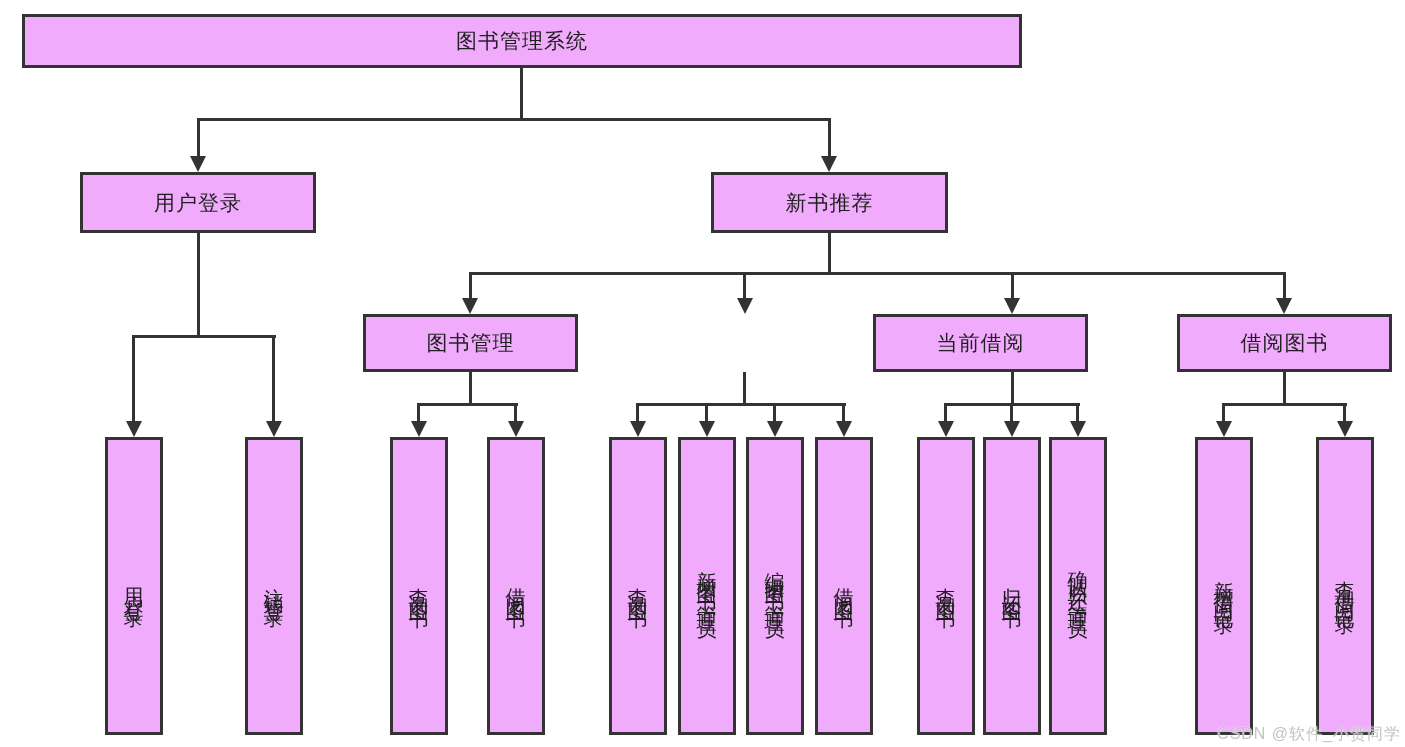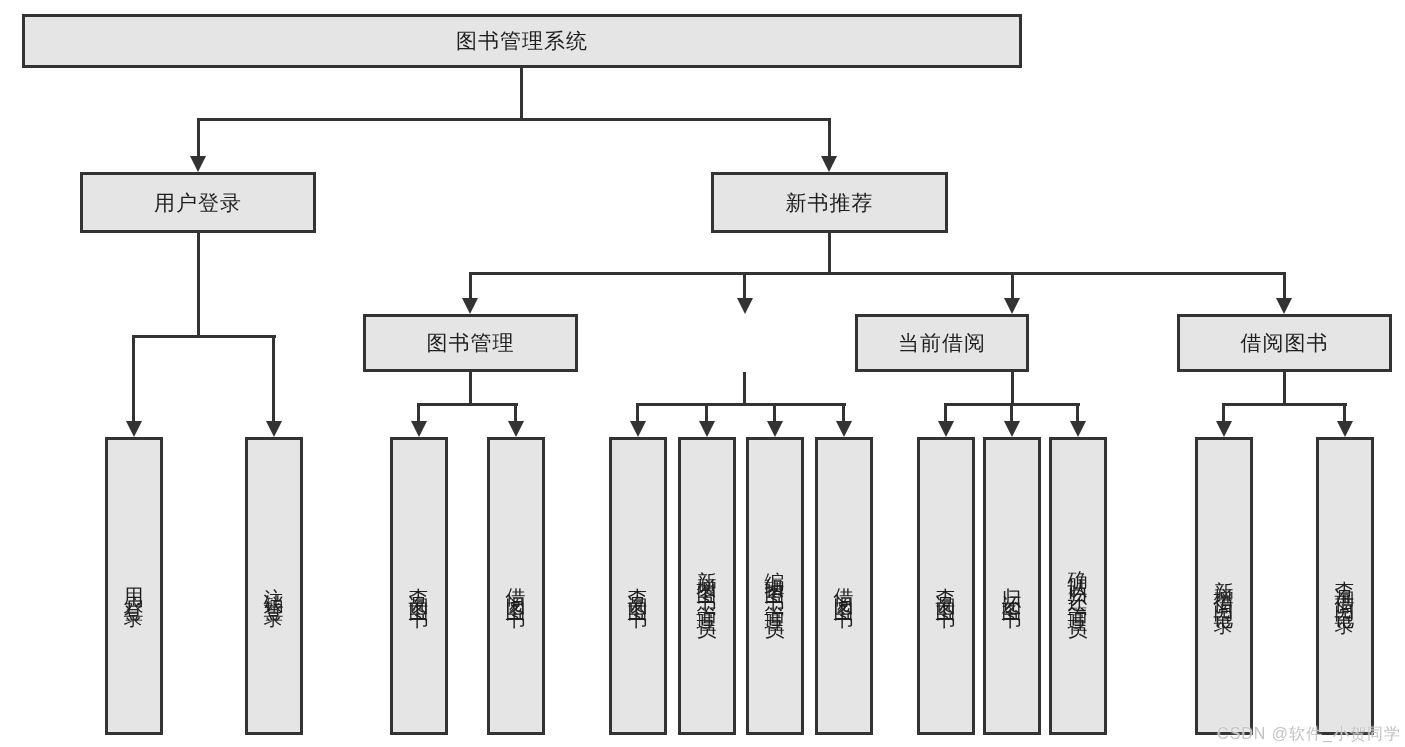--- a/index.html
+++ b/index.html
@@ -8,21 +8,21 @@
     --wm:#c3c3c3;
     --bg:#ffffff;
   }
   html,body{margin:0;padding:0;background:var(--bg);}
   .stage{
     position:relative;width:1405px;height:747px;background:var(--bg);
     font-family:"Liberation Sans","DejaVu Sans",sans-serif;overflow:hidden;
   }
   .box{
     position:absolute;box-sizing:border-box;border:3px solid var(--line);
-    background:#e5e5e5;display:flex;align-items:center;justify-content:center;
+    background:#f0abfc;display:flex;align-items:center;justify-content:center;
     color:var(--text);font-size:21px;letter-spacing:1px;white-space:nowrap;
   }
   .box.v{font-size:20px;}
   .box.v .lbl{
     writing-mode:vertical-rl;text-orientation:mixed;letter-spacing:7px;
     line-height:1;white-space:normal;
   }
   .vline{position:absolute;width:3px;background:var(--line);}
   .hline{position:absolute;height:3px;background:var(--line);}
   .arrow{
@@ -47,21 +47,21 @@
   <div class="box" style="left:80px;top:172px;width:236px;height:61px">
     <span class="lbl">用户登录</span>
   </div>
   <div class="box" style="left:711px;top:172px;width:237px;height:61px">
     <span class="lbl">新书推荐</span>
   </div>
 
   <div class="box" style="left:363px;top:314px;width:215px;height:58px">
     <span class="lbl">图书管理</span>
   </div>
-  <div class="box" style="left:855px;top:314px;width:174px;height:58px">
+  <div class="box" style="left:873px;top:314px;width:215px;height:58px">
     <span class="lbl">当前借阅</span>
   </div>
   <div class="box" style="left:1177px;top:314px;width:215px;height:58px">
     <span class="lbl">借阅图书</span>
   </div>
 
   <div class="box v" style="left:105px;top:437px;width:58px;height:298px">
     <span class="lbl">用户登录</span>
   </div>
   <div class="box v" style="left:245px;top:437px;width:58px;height:298px">

